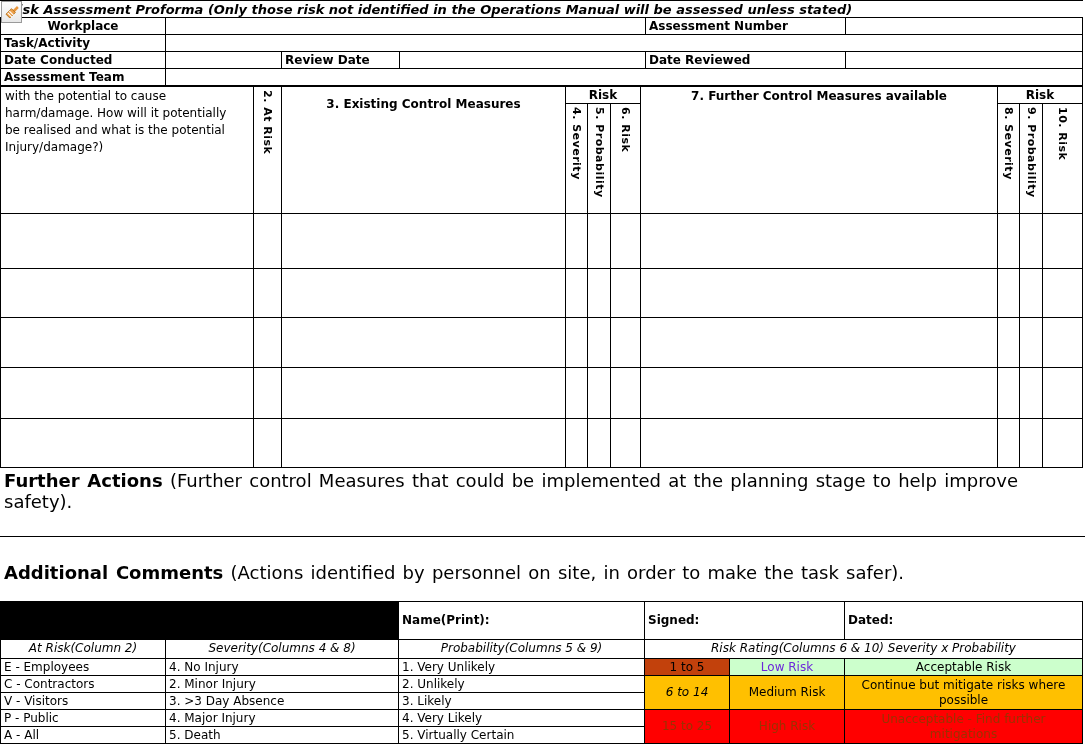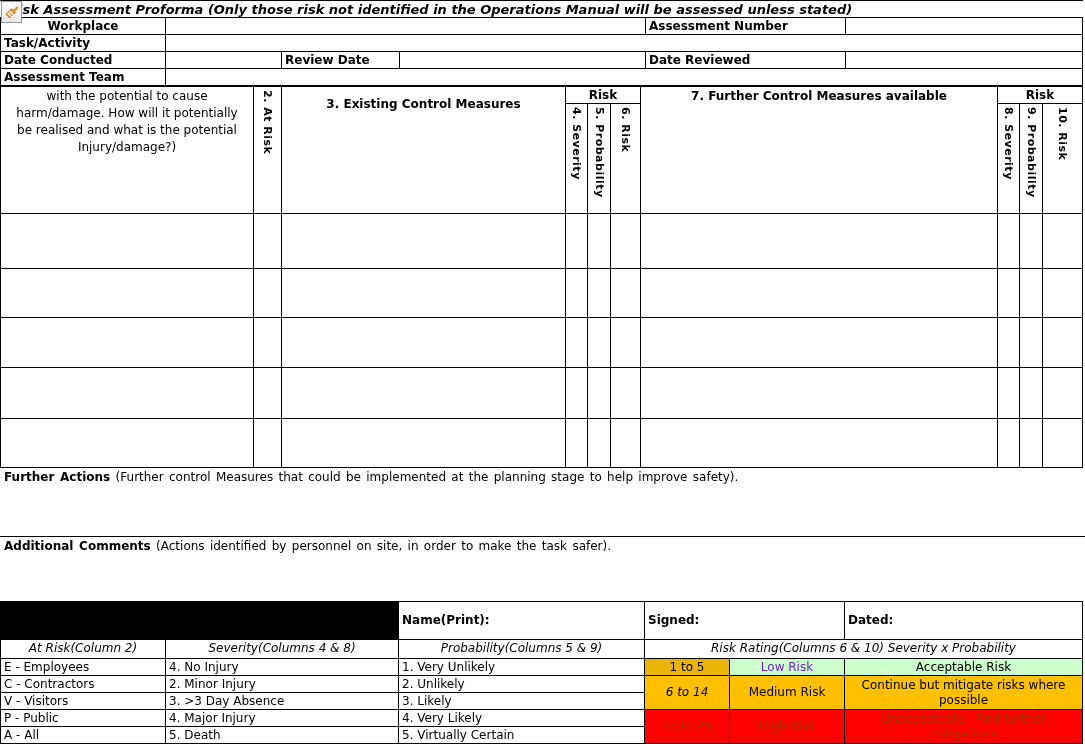--- a/index.html
+++ b/index.html
@@ -41,25 +41,25 @@
     grid-template-rows:16px 109px 54px 48px 49px 50px 48px;
   }
   .vtext{
     display:flex;justify-content:center;align-items:flex-start;padding:3px 0;
   }
   .vtext span{
     writing-mode:vertical-rl;white-space:nowrap;font-weight:bold;font-size:11px;letter-spacing:0.5px;
   }
   #hazard-header{line-height:17px;padding:1px 4px;}
   #hazard-top{display:flex;justify-content:space-between;}
-  .hz-line{display:block;text-align:center;}
+  .hz-line{display:block;text-align:left;}
   
   #further-area{top:468px;left:0;width:1085px;height:69px;border-bottom:1px solid #000;padding:2px 4px;}
-  #additional-area{top:537px;left:0;width:1085px;height:64px;padding:2px 4px;}
-  .note{margin:0;font-size:12px;word-spacing:1.5px;}
+  #additional-area{top:560px;left:0;width:1085px;height:64px;padding:2px 4px;}
+  .note{margin:0;font-size:18px;word-spacing:1.5px;}
   
   #signoff{
     top:601px;left:0;width:1083px;height:143px;
     grid-template-columns:164px 232px 245px 84px 114px 237px;
     grid-template-rows:37px 18px 16px 16px 16px 16px 16px;
   }
   .it{font-style:italic;}
   .rating{display:flex;align-items:center;justify-content:center;text-align:center;line-height:15px;}
 </style>
 </head>
@@ -226,21 +226,21 @@
     <div class="cell" style="grid-area:5/2">3. &gt;3 Day Absence</div>
     <div class="cell" style="grid-area:6/2">4. Major Injury</div>
     <div class="cell" style="grid-area:7/2">5. Death</div>
 
     <div class="cell" style="grid-area:3/3">1. Very Unlikely</div>
     <div class="cell" style="grid-area:4/3">2. Unlikely</div>
     <div class="cell" style="grid-area:5/3">3. Likely</div>
     <div class="cell" style="grid-area:6/3">4. Very Likely</div>
     <div class="cell" style="grid-area:7/3">5. Virtually Certain</div>
 
-    <div class="cell rating" style="grid-area: 3 / 4; background: #eab308; color: rgb(0, 0, 0);">1 to 5</div>
+    <div class="cell rating" style="grid-area: 3 / 4; background: #c2410c; color: rgb(0, 0, 0);">1 to 5</div>
     <div class="cell rating" style="grid-area: 3 / 5; background: rgb(204, 255, 204); color: #6d28d9;">Low Risk</div>
     <div class="cell rating" style="grid-area: 3 / 6; background: rgb(204, 255, 204); color: rgb(0, 0, 0);">Acceptable Risk</div>
 
     <div class="cell rating" style="grid-area: 4 / 4 / 6 / 5; background: rgb(255, 192, 0); color: rgb(0, 0, 0); font-style: italic;">6 to 14</div>
     <div class="cell rating" style="grid-area: 4 / 6 / 6 / 7; background: rgb(255, 192, 0); color: rgb(0, 0, 0);">Continue but mitigate risks where possible</div>
     <div class="cell rating" style="grid-area: 4 / 5 / 6 / 6; background: rgb(255, 192, 0); color: rgb(0, 0, 0);">Medium Risk</div>
 
     <div class="cell rating" style="grid-area: 6 / 4 / 8 / 5; background: rgb(255, 0, 0); color: rgb(153, 51, 0);">15 to 25</div>
     <div class="cell rating" style="grid-area: 6 / 5 / 8 / 6; background: rgb(255, 0, 0); color: rgb(153, 51, 0);">High Risk</div>
     <div class="cell rating" style="grid-area: 6 / 6 / 8 / 7; background: rgb(255, 0, 0); color: rgb(153, 51, 0); text-align: center;">Unacceptable - Find further mitigations</div>

